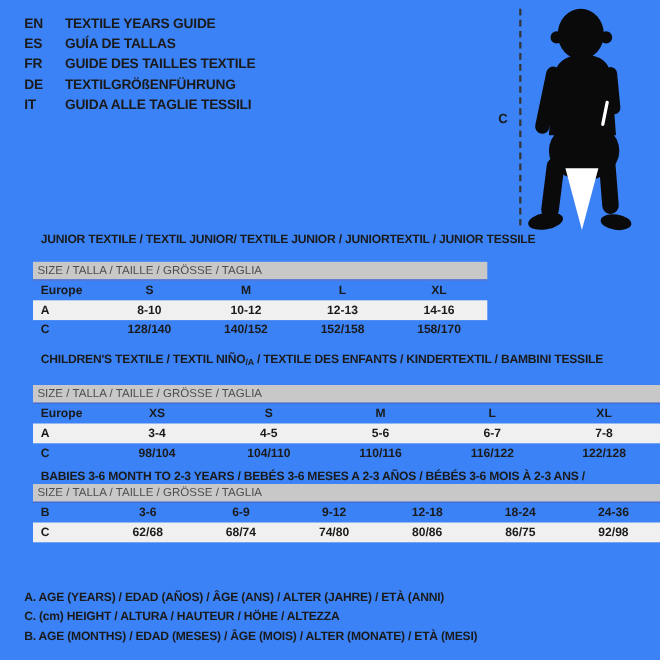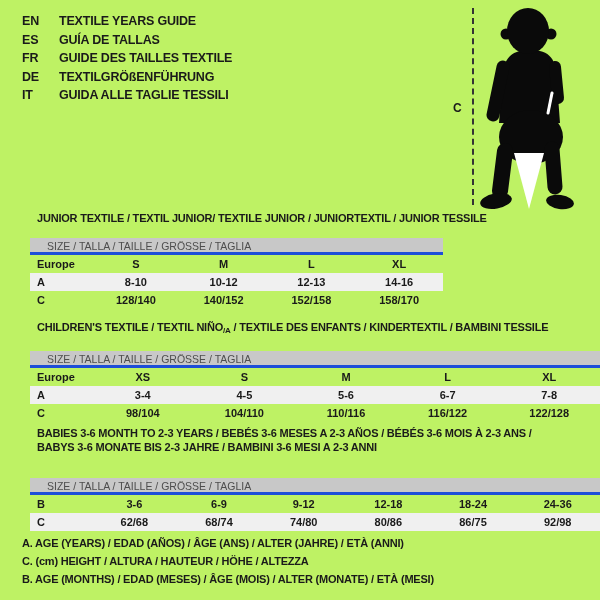--- a/index.html
+++ b/index.html
@@ -1,42 +1,42 @@
 <!DOCTYPE html>
 <html style="--header-bar-bg: #c8c8c8; --header-bar-text: #4d4d4d; --alt-row-bg: #f0f0f0; --text: #1a1a1a; --silhouette: #0a0a0a; --dash: #333333;"><head>
 <meta charset="utf-8">
 <style>
   html,body{margin:0;padding:0;background:#fff;}
   #page{
-    position:relative;width:600px;height:600px;background:#bef264;overflow:hidden;
+    position:relative;width:600px;height:600px;background:#3b82f6;overflow:hidden;
     font-family:"Liberation Sans","DejaVu Sans",sans-serif;color:var(--text,#1a1a1a);
   }
   
   .languages{position:absolute;top:12px;left:22px;}
   .lang-row{display:flex;line-height:18.6px;font-size:12.5px;font-weight:bold;letter-spacing:-0.2px;}
   .lang-code{width:37px;}
   
   .figure-area{position:absolute;top:0;left:440px;width:160px;height:215px;}
   .dash-line{position:absolute;left:32px;top:8px;height:197px;width:0;border-left:2px dashed var(--dash,#333);}
   .figure-label{position:absolute;left:13px;top:101px;font-size:12px;font-weight:bold;}
   .figure-svg{position:absolute;left:38px;top:5px;}
   
   .size-section{position:absolute;left:30px;width:570px;}
   #section-0{top:211px;}
   #section-1{top:320px;}
   #section-2{top:426px;}
   .section-title{font-size:11px;font-weight:bold;letter-spacing:-0.2px;line-height:14px;margin-bottom:13px;padding-left:7px;}
-  .two-line .section-title{margin-bottom:24px;}
+  .two-line .section-title{margin-bottom:0;}
   .section-title sub{font-size:8px;vertical-align:-2px;}
   .size-table{width:570px;}
   #section-0 .size-table{width:413px;}
   .size-header{
-    box-sizing:border-box;height:17px;line-height:16px;padding-left:17px;
+    box-sizing:border-box;height:17px;line-height:16px;padding-left:4px;
     background:var(--header-bar-bg,#c8c8c8);color:var(--header-bar-text,#4d4d4d);
-    font-size:10.5px;border-bottom:3px solid #1d4ed8;
+    font-size:10.5px;border-bottom:1px solid #1d4ed8;
   }
   .t-row{display:flex;height:18px;line-height:18px;font-size:11px;font-weight:bold;}
   .t-row.alt{background:var(--alt-row-bg,#f0f0f0);}
   .t-label{width:62px;padding-left:7px;box-sizing:border-box;}
   .t-cell{flex:1;text-align:center;}
   
   .notes{position:absolute;top:534px;left:22px;}
   .note-line{font-size:11px;font-weight:bold;letter-spacing:-0.2px;line-height:18px;}
 </style>
 </head>
@@ -156,21 +156,20 @@
           <div class="t-cell">110/116</div>
           <div class="t-cell">116/122</div>
           <div class="t-cell">122/128</div>
         </div>
       </div>
   </section>
 
   <section class="size-section two-line" id="section-2">
     <div class="section-title">
         <div>BABIES 3-6 MONTH TO 2-3 YEARS / BEBÉS 3-6 MESES A 2-3 AÑOS / BÉBÉS 3-6 MOIS À 2-3 ANS /</div>
-        <div>BABYS 3-6 MONATE BIS 2-3 JAHRE / BAMBINI 3-6 MESI A 2-3 ANNI</div>
       </div>
     <div class="size-table">
       <div class="size-header">SIZE / TALLA / TAILLE / GRÖSSE / TAGLIA</div>
     <div class="t-row">
           <div class="t-label">B</div>
           <div class="t-cell">3-6</div>
           <div class="t-cell">6-9</div>
           <div class="t-cell">9-12</div>
           <div class="t-cell">12-18</div>
           <div class="t-cell">18-24</div>

